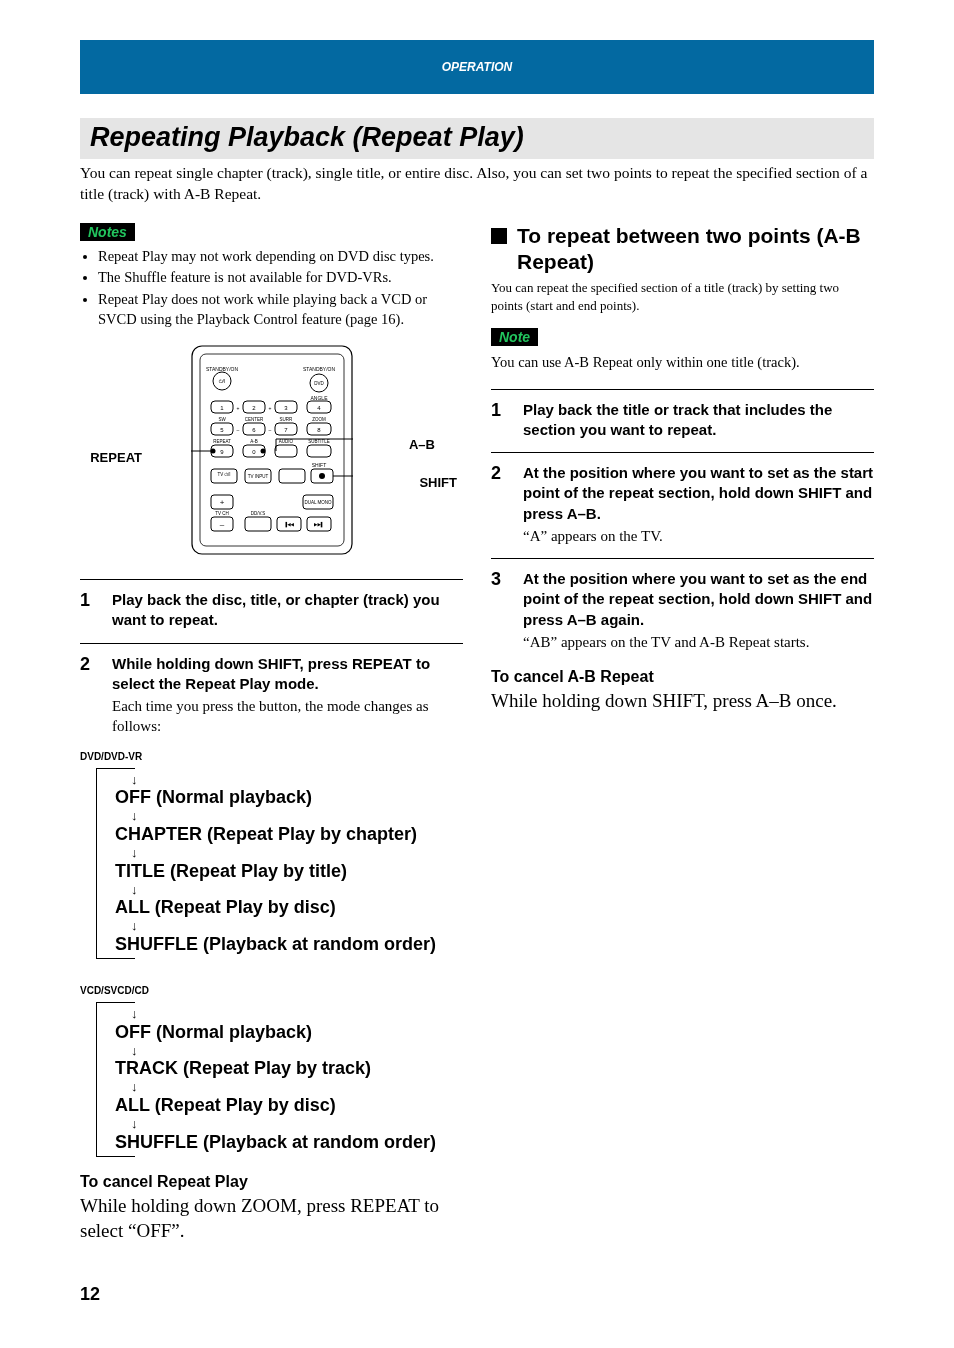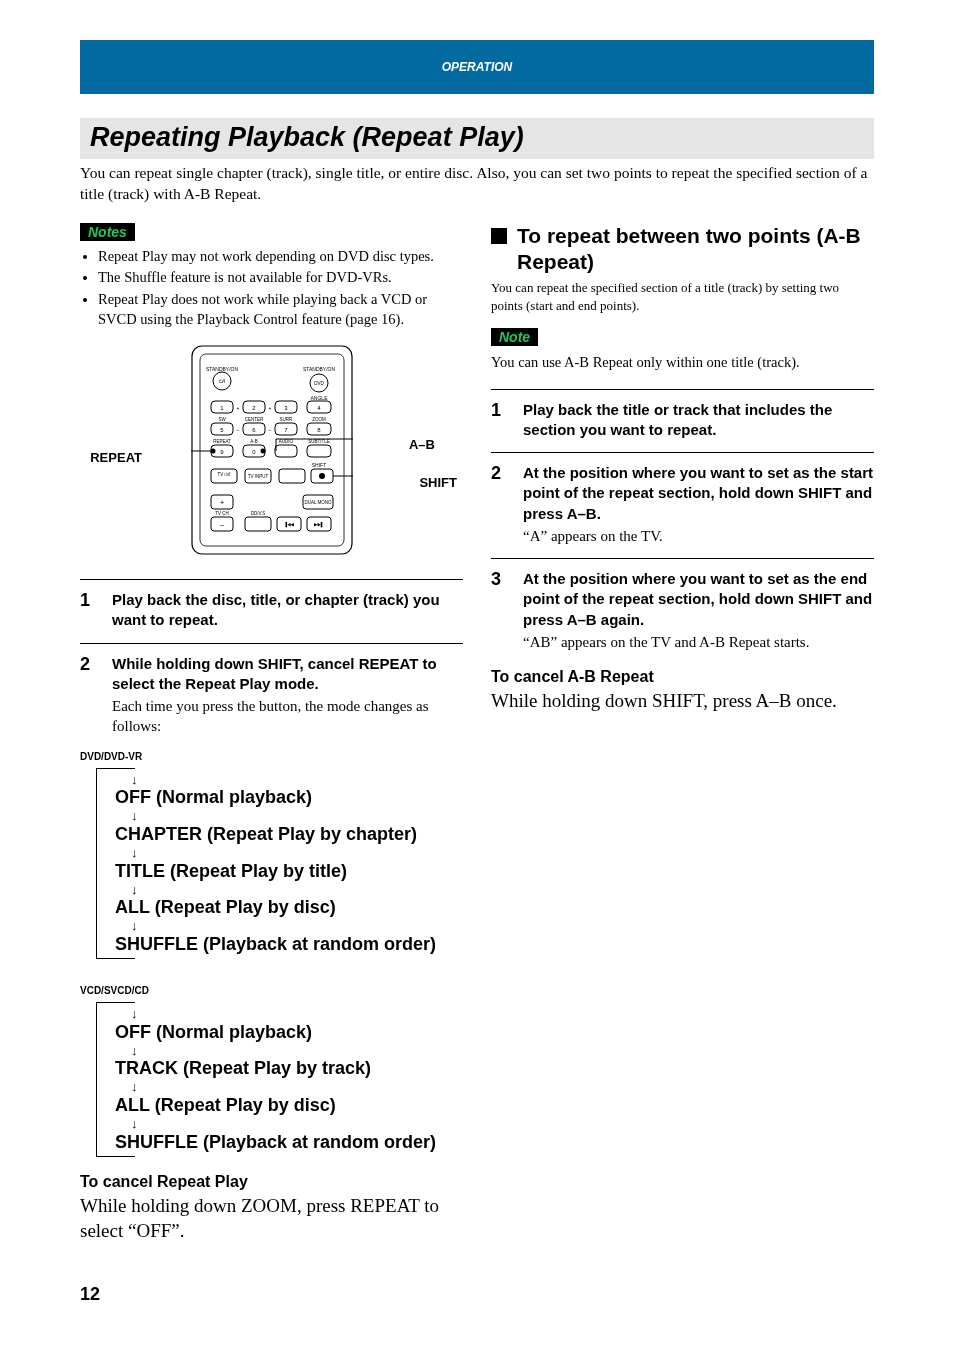--- a/index.html
+++ b/index.html
@@ -173,21 +173,21 @@
         <div class="num">1</div>
         <div class="body">
           <div class="bold">Play back the disc, title, or chapter (track) you want to repeat.</div>
         </div>
       </div>
 
       <hr class="hr">
       <div class="step">
         <div class="num">2</div>
         <div class="body">
-          <div class="bold">While holding down SHIFT, cancel REPEAT to select the Repeat Play mode.</div>
+          <div class="bold">While holding down SHIFT, press REPEAT to select the Repeat Play mode.</div>
           <div class="plain">Each time you press the button, the mode changes as follows:</div>
         </div>
       </div>
 
       <div class="subhead">DVD/DVD-VR</div>
       <div class="mode-diagram">
         <div class="mode-arrow">↓</div>
         <div class="mode-item">OFF (Normal playback)</div>
         <div class="mode-arrow">↓</div>
         <div class="mode-item">CHAPTER (Repeat Play by chapter)</div>

